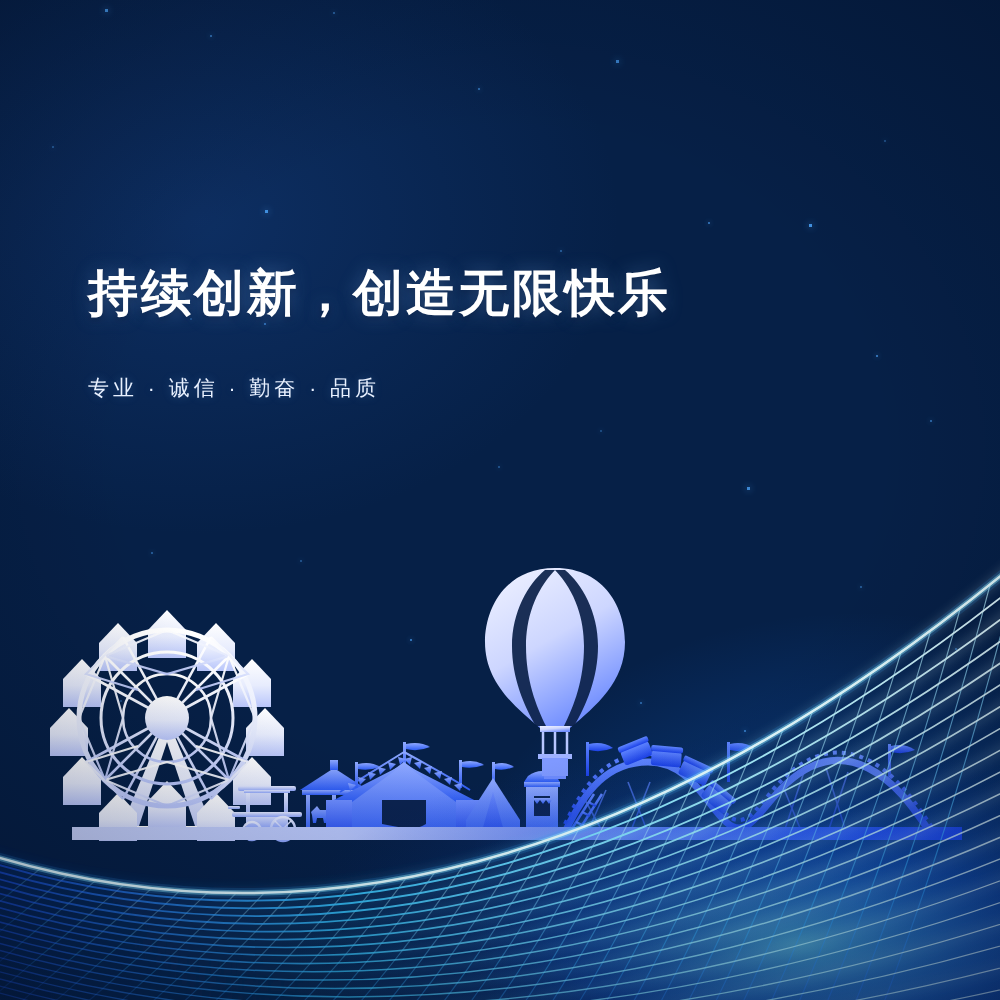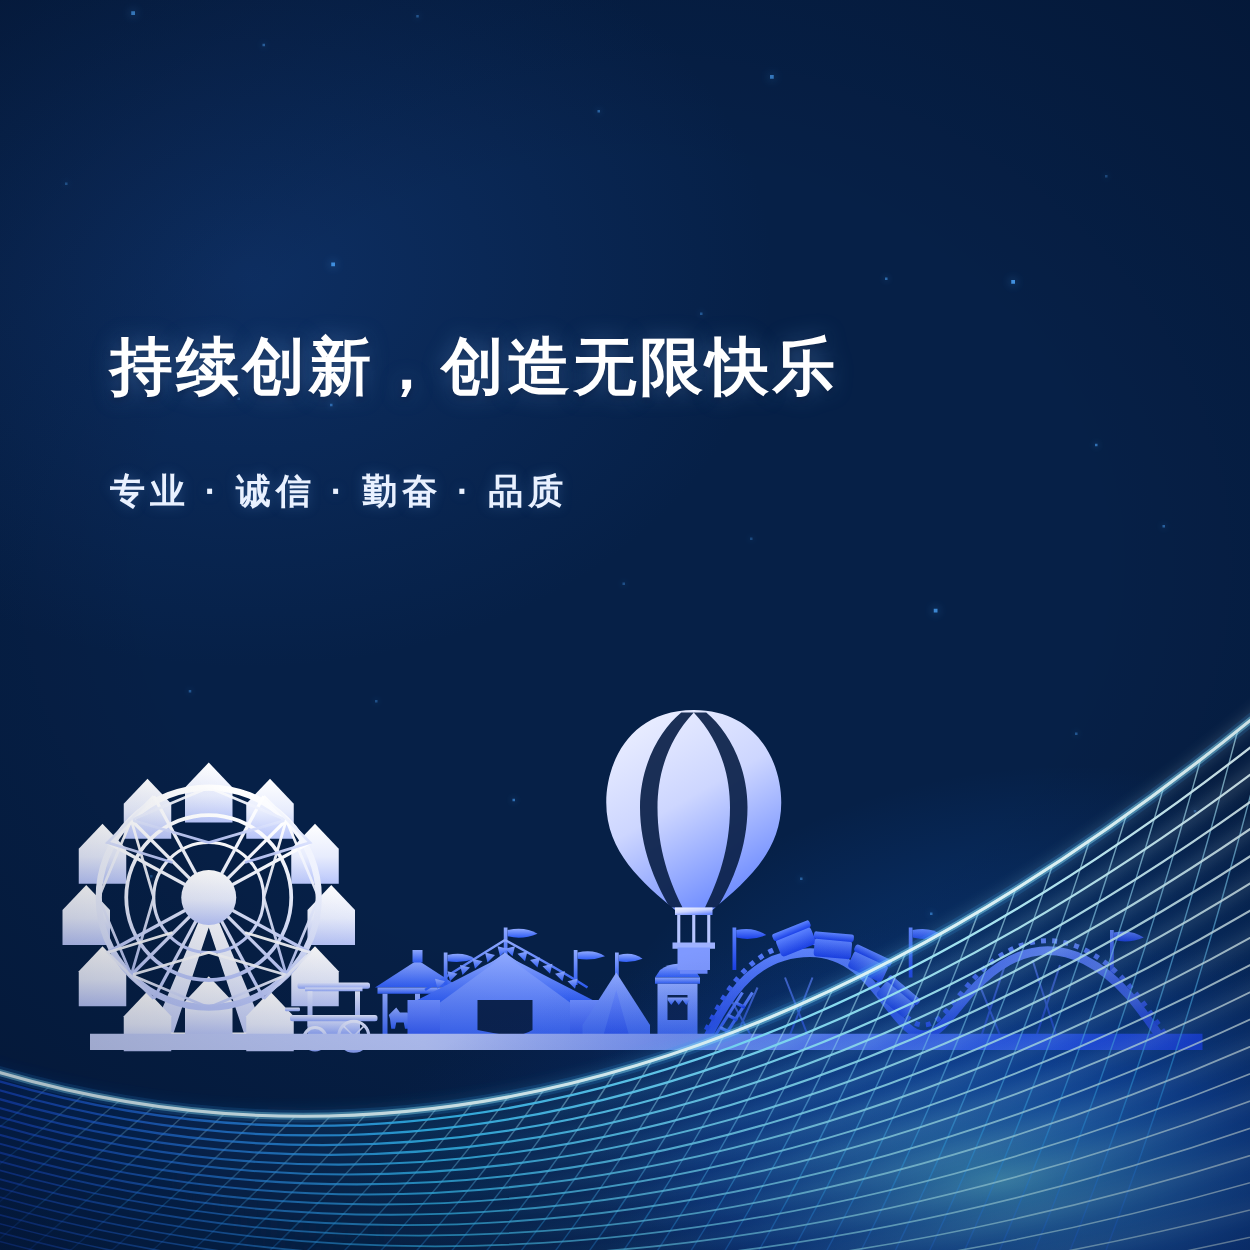--- a/index.html
+++ b/index.html
@@ -39,22 +39,22 @@
     line-height:1.18;
     font-weight:700;
     color:#ffffff;
     letter-spacing:3px;
     white-space:nowrap;
     text-shadow:0 0 18px rgba(130,190,255,.35), 0 2px 6px rgba(0,12,40,.55);
   }
   #subline{
     position:absolute;
     left:88px; top:374px;
-    font-size:28px;
-    font-weight:700;
+    font-size:21px;
+    font-weight:400;
     color:#e9f1ff;
     letter-spacing:4px;
     white-space:nowrap;
     text-shadow:0 0 10px rgba(120,180,255,.28);
   }
 </style>
 </head>
 <body>
 
 <div id="stage">

